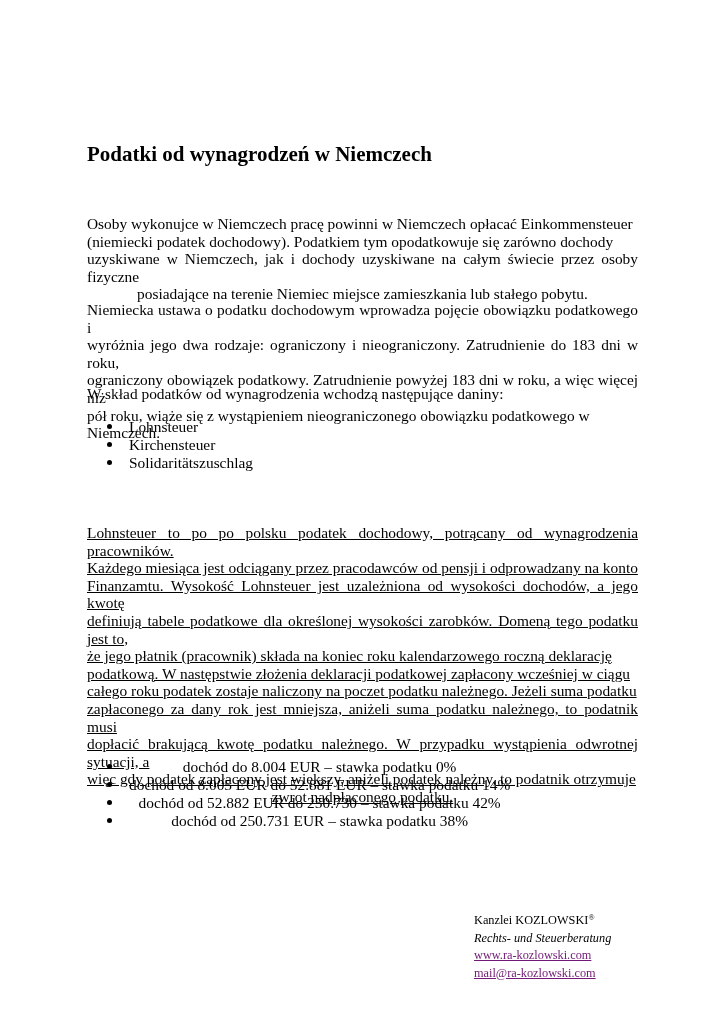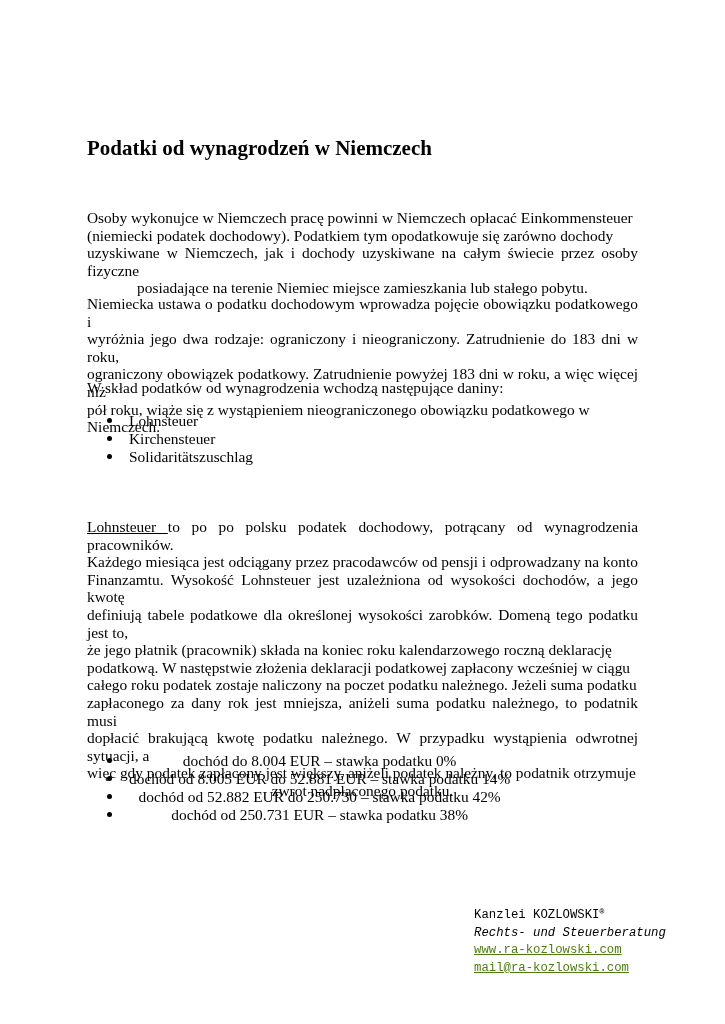--- a/index.html
+++ b/index.html
@@ -1,46 +1,46 @@
 <!DOCTYPE html>
 <html><head>
   <meta charset="utf-8">
   <style>
     html, body { margin: 0; padding: 0; background: #ffffff; }
     body {
       width: 725px; height: 1024px; position: relative; overflow: hidden;
       font-family: "Liberation Serif", "DejaVu Serif", serif;
       color: #000;
     }
-    .page { position: absolute; left: 0; top: 6px; width: 725px; height: 872px; }
+    .page { position: absolute; left: 0; top: 12px; width: 725px; height: 872px; }
     .title {
       position: absolute; left: 87px; top: 128px;
       font-size: 21px; font-weight: bold; margin: 0; line-height: 28px;
     }
     .para {
       position: absolute; left: 87px; width: 551px;
       font-size: 15.4px; line-height: 17.6px; text-align: justify; margin: 0;
     }
     .bullets {
       position: absolute; left: 87px; margin: 0; padding: 0; list-style: none;
       font-size: 15.4px; line-height: 18px;
     }
     .bullets li { position: relative; padding-left: 42px; }
     .bullets li .dot {
       position: absolute; left: 20px; top: 6px; width: 5px; height: 5px;
       border-radius: 50%; background: #000;
     }
     .u { text-decoration: underline; }
     .sig {
       position: absolute; left: 474px; top: 897px;
-      font-family: Liberation Mono, monospace;
+      font-family: Liberation Serif, serif;
       font-size: 12.3px; line-height: 17.5px;
     }
     .sig .it { font-style: italic; }
-    .sig a { color: #4d7c0f; text-decoration: underline; display: block; }
+    .sig a { color: #701a75; text-decoration: underline; display: block; }
     .sig sup { font-size: 8px; vertical-align: 4px; }
   </style>
 </head>
 <body>
 
 <div class="page">
 
   <h1 class="title">Podatki od wynagrodzeń w Niemczech</h1>
 
   <div class="para" style="top:203px;">
@@ -58,21 +58,21 @@
   </div>
 
   <div class="para" style="top:373px;">W skład podatków od wynagrodzenia wchodzą następujące daniny:</div>
 
   <ul class="bullets" style="top:406px;">
     <li><span class="dot"></span><span>Lohnsteuer</span></li>
     <li><span class="dot"></span><span>Kirchensteuer</span></li>
     <li><span class="dot"></span><span>Solidaritätszuschlag</span></li>
   </ul>
 
-  <div class="para" style="top:512px;">
+  <div class="para" style="top:512px;text-decoration:underline;">
     <div><span class="u">Lohnsteuer </span><span>to po po polsku podatek dochodowy, potrącany od wynagrodzenia pracowników.</span></div>
     <div>Każdego miesiąca jest odciągany przez pracodawców od pensji i odprowadzany na konto</div>
     <div>Finanzamtu. Wysokość Lohnsteuer jest uzależniona od wysokości dochodów, a jego kwotę</div>
     <div>definiują tabele podatkowe dla określonej wysokości zarobków. Domeną tego podatku jest to,</div>
     <div>że jego płatnik (pracownik) składa na koniec roku kalendarzowego roczną deklarację</div>
     <div>podatkową. W następstwie złożenia deklaracji podatkowej zapłacony wcześniej w ciągu</div>
     <div>całego roku podatek zostaje naliczony na poczet podatku należnego. Jeżeli suma podatku</div>
     <div>zapłaconego za dany rok jest mniejsza, aniżeli suma podatku należnego, to podatnik musi</div>
     <div>dopłacić brakującą kwotę podatku należnego. W przypadku wystąpienia odwrotnej sytuacji, a</div>
     <div>więc gdy podatek zapłacony jest większy, aniżeli podatek należny, to podatnik otrzymuje</div>

